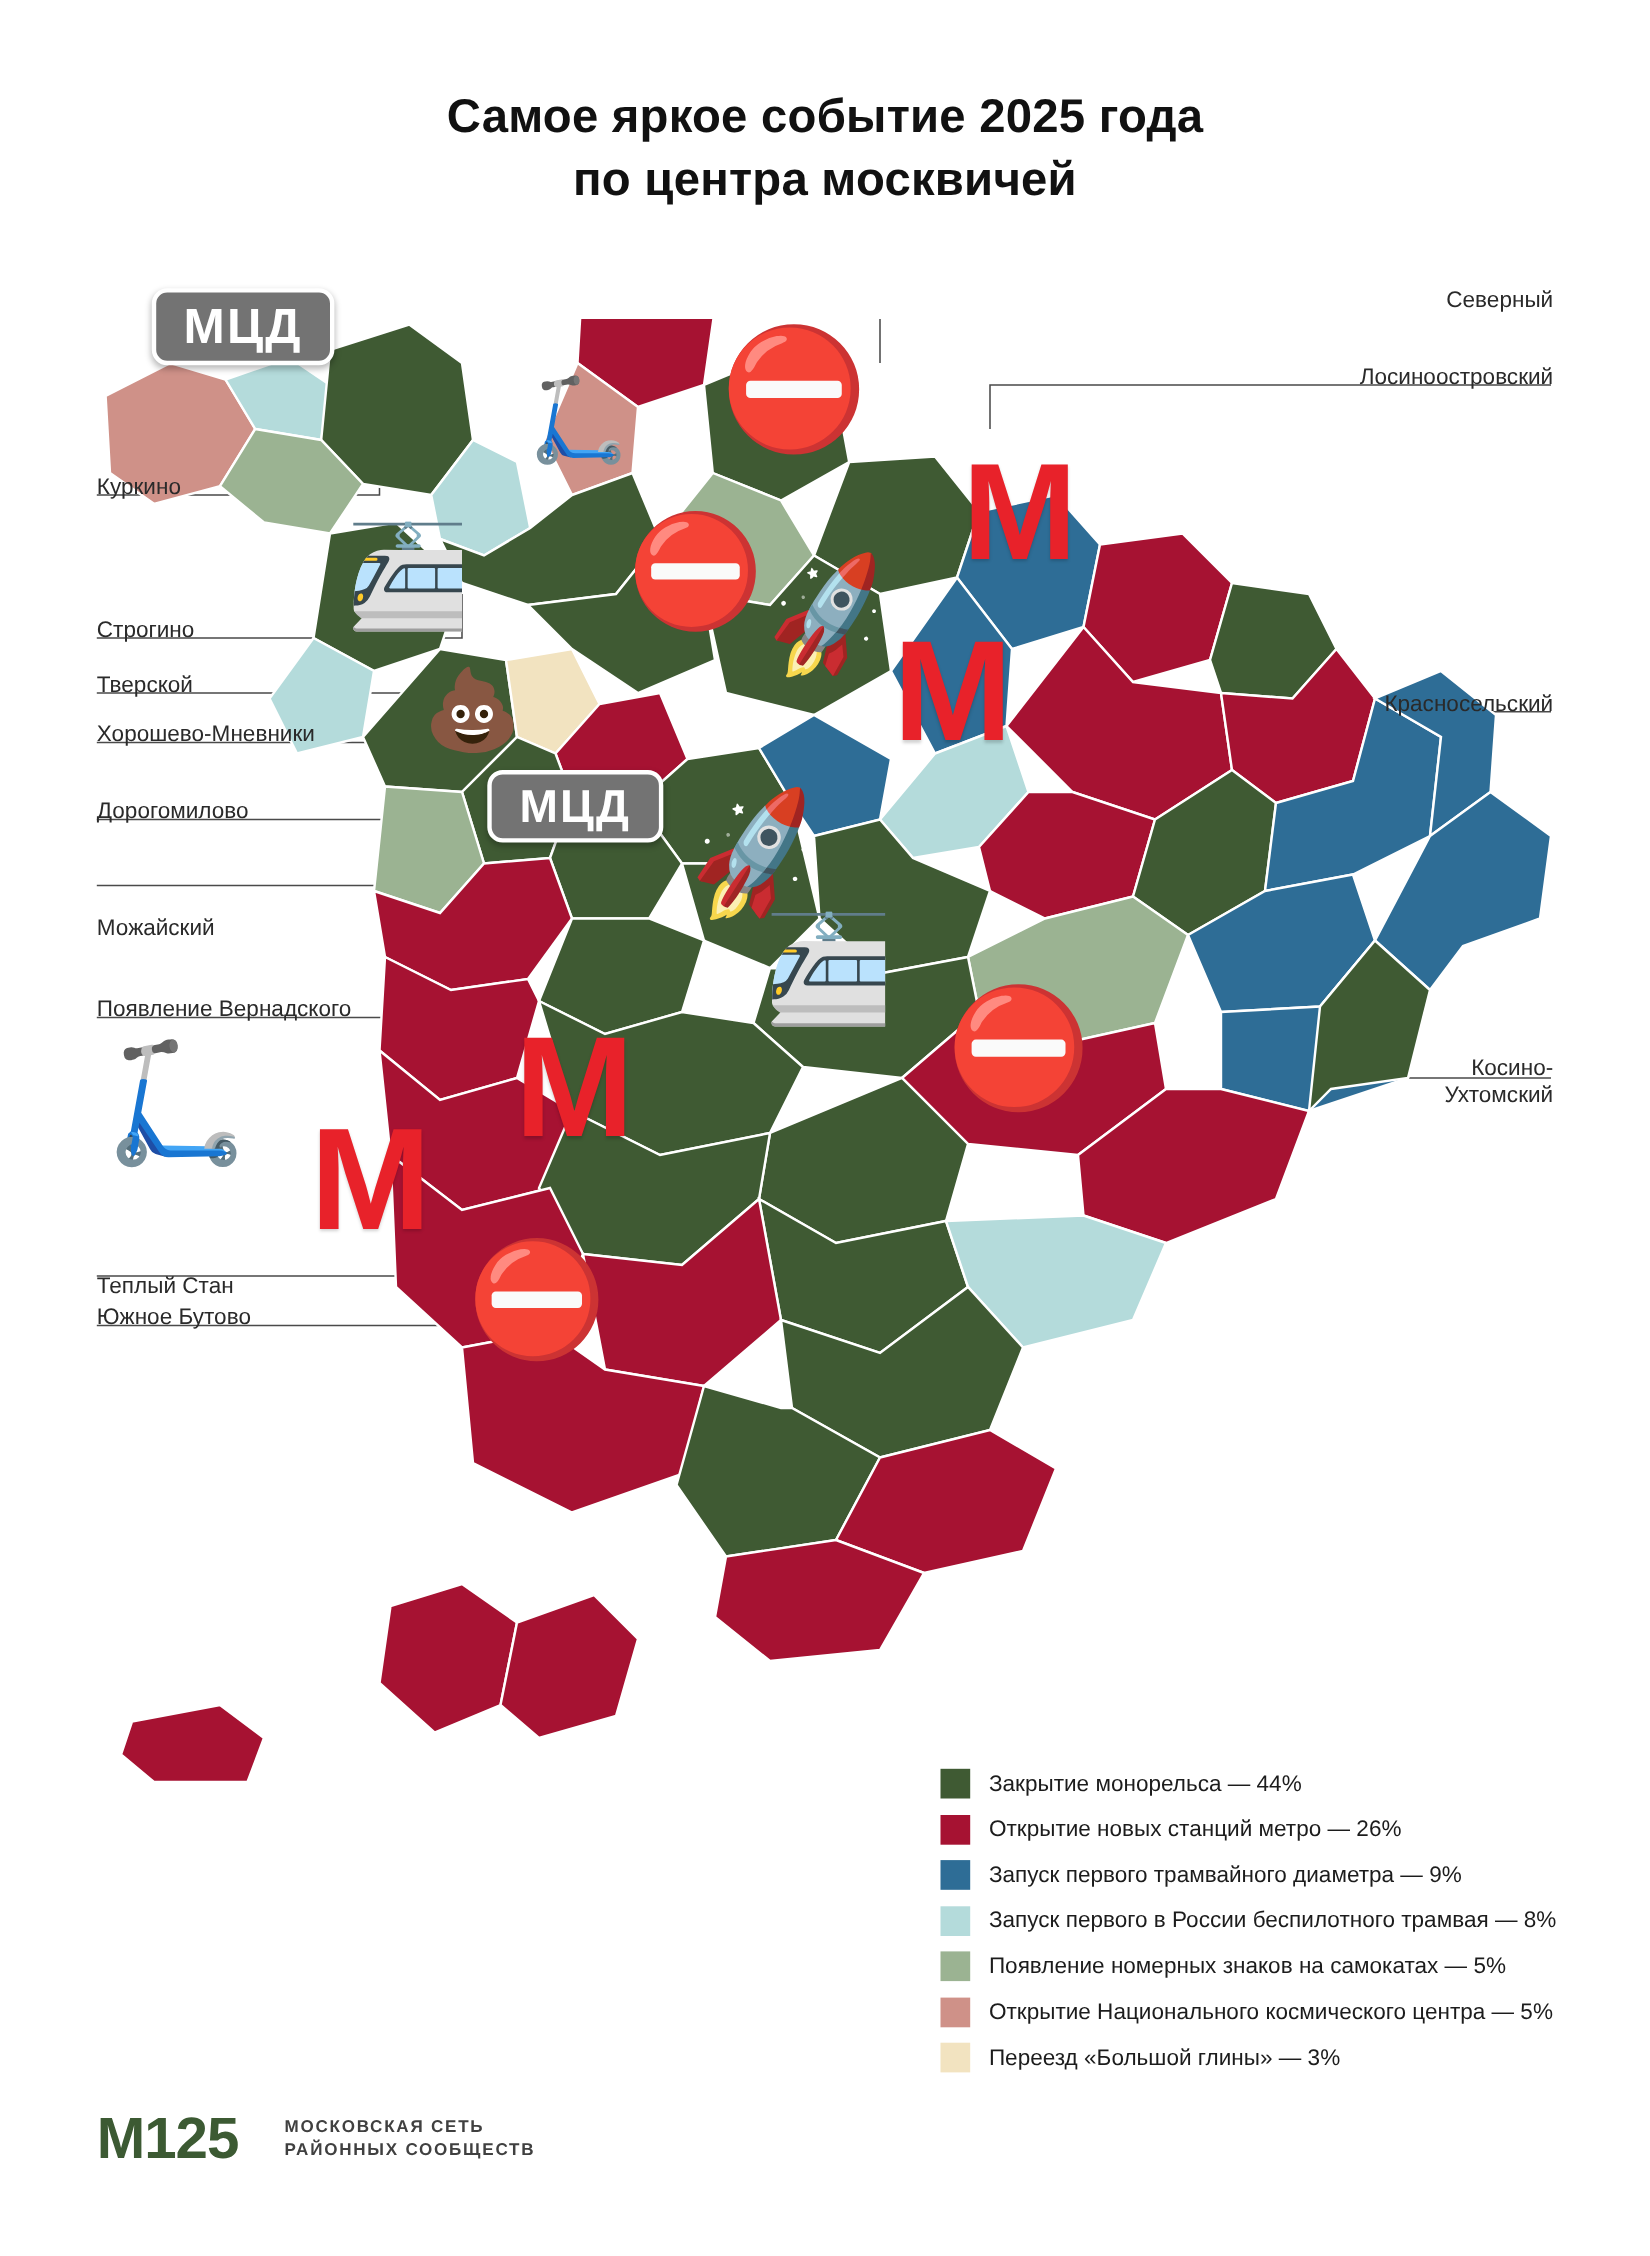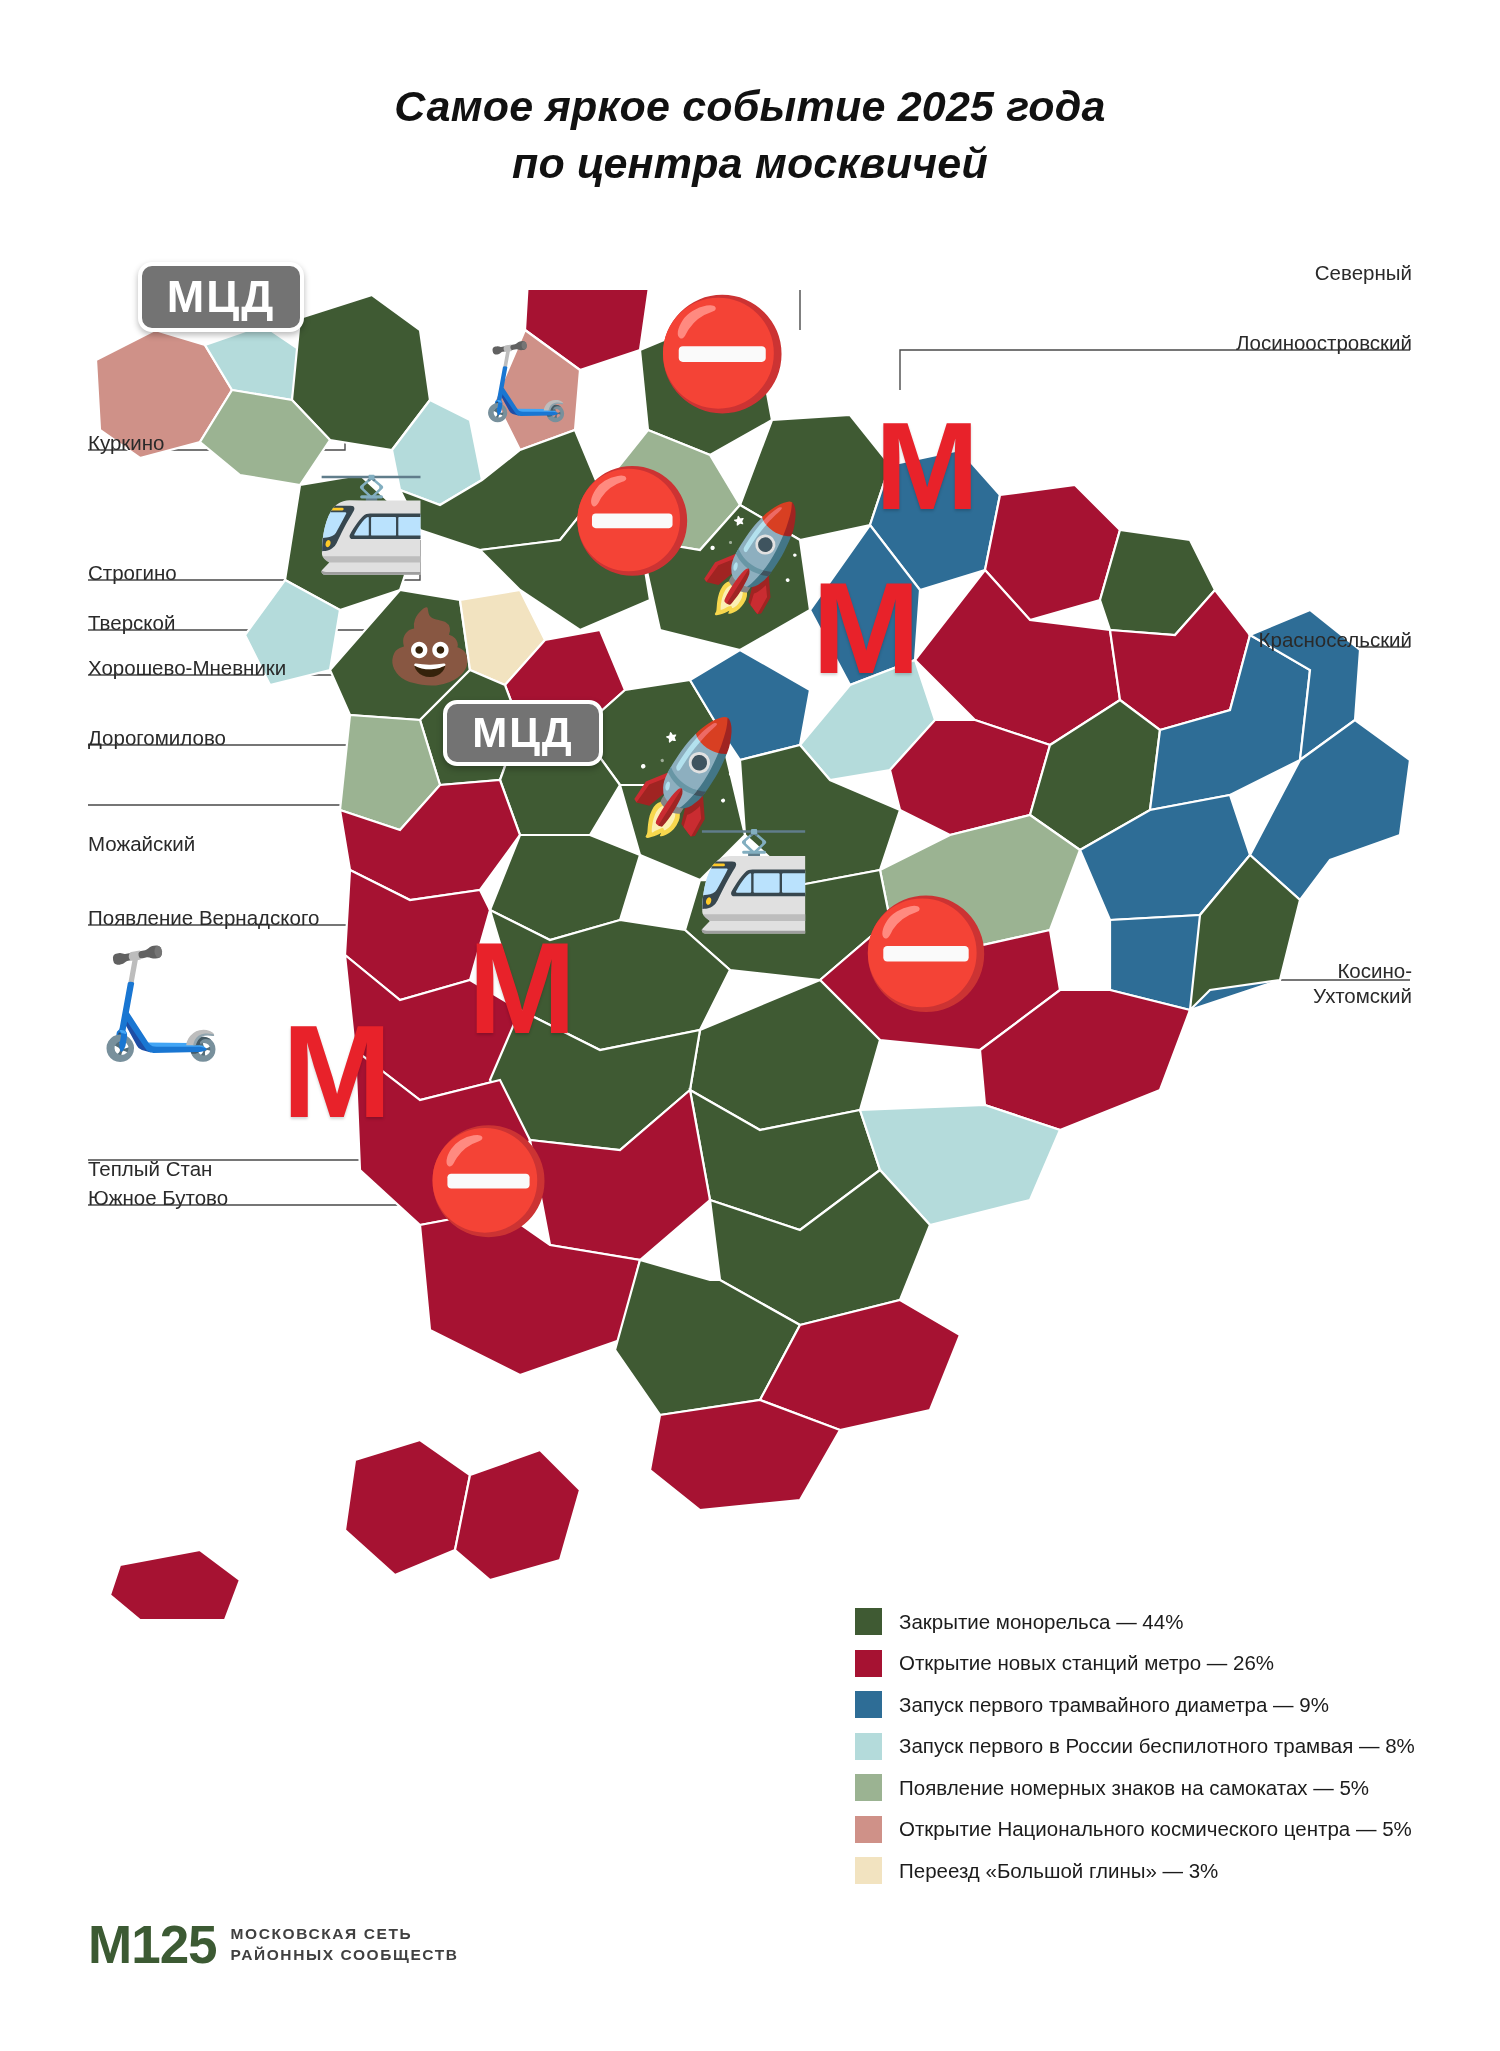--- a/index.html
+++ b/index.html
@@ -16,21 +16,20 @@
     overflow: hidden;
   }
 
   
   #title-block {
     position: absolute;
     top: 78px;
     left: 0;
     width: 1500px;
     text-align: center;
-    font-style: italic;
   }
   #title-block .line {
     font-size: 43px;
     font-weight: bold;
     letter-spacing: 0.2px;
     line-height: 1.32;
     color: #111111;
   }
 
   
@@ -113,20 +112,21 @@
     white-space: nowrap;
   }
 
   
   #footer-logo {
     position: absolute;
     left: 88px;
     top: 1918px;
     display: flex;
     align-items: center;
+    gap: 28px;
   }
   #footer-mark {
     font-size: 53px;
     font-weight: bold;
     color: #3c5a33;
     letter-spacing: -1px;
     line-height: 1;
   }
   #footer-text {
     margin-left: 14px;

